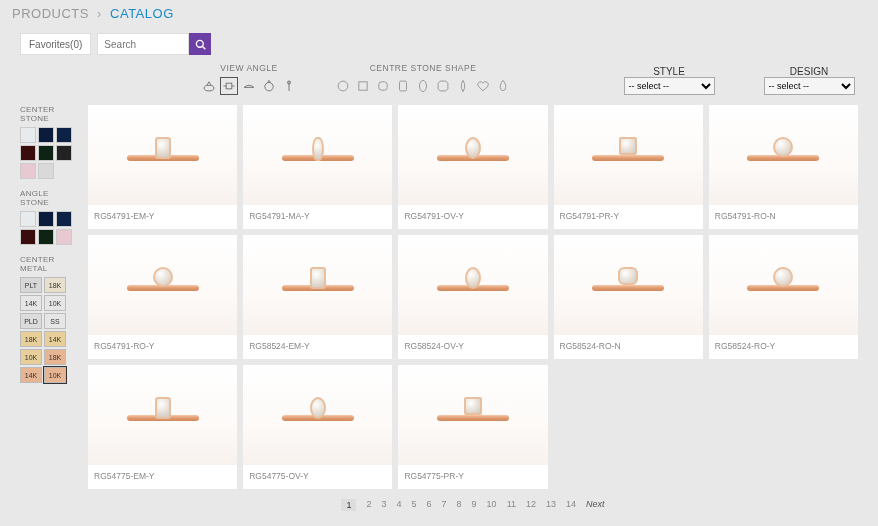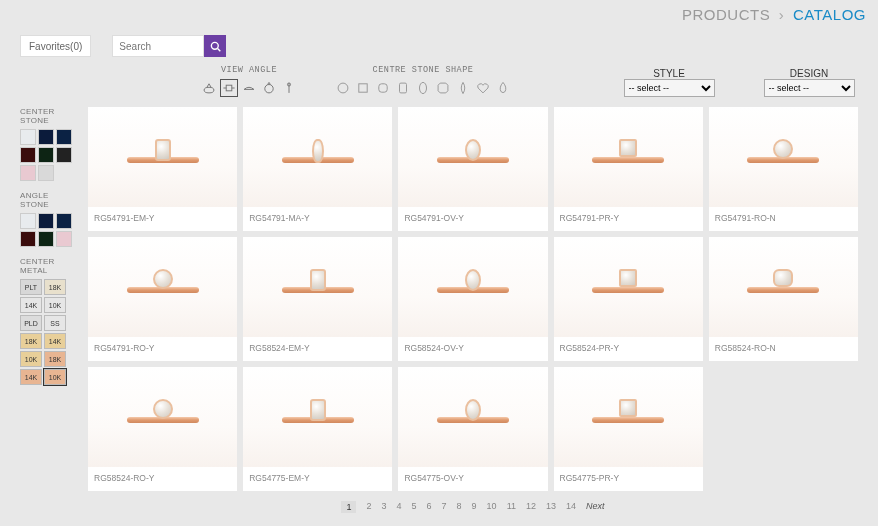--- a/index.html
+++ b/index.html
@@ -1,31 +1,31 @@
 <!DOCTYPE html>
 <html><head>
 <meta charset="utf-8">
 <style>
   * { box-sizing: border-box; margin: 0; padding: 0; }
   body { font-family: Arial, Helvetica, sans-serif; font-size: 10px; background: #e8e8e8; color: #333; width: 878px; }
   
-  .breadcrumb { padding: 6px 12px; font-size: 15px; color: #999; letter-spacing: 0.5px; text-align: right; }
+  .breadcrumb { padding: 6px 12px; font-size: 13px; color: #999; letter-spacing: 0.5px; }
   .breadcrumb .active { color: #1A8BC7; }
   .breadcrumb .chev { margin: 0 4px; color: #aaa; }
   
   .topbar { display: flex; justify-content: flex-start; align-items: center; gap: 6px; padding: 6px 20px 4px 20px; }
   .favbox { background: #fff; height: 22px; line-height: 22px; padding: 0 8px; font-size: 10px; color: #666; border: 1px solid #ddd; cursor: pointer; }
-  .searchwrap { display: flex; margin-left: 15px; }
+  .searchwrap { display: flex; }
   .searchinput { height: 22px; width: 92px; border: 1px solid #ddd; padding: 0 6px; font-size: 10px; color: #999; }
   .searchbtn { height: 22px; width: 22px; background: #6C3FA4; color: #fff; border: none; display: flex; align-items: center; justify-content: center; cursor: pointer; }
   
   .controls { display: flex; align-items: flex-end; padding: 4px 20px 10px 20px; }
   .controls .spacer-left { width: 180px; }
   .ctrlgroup { display: flex; flex-direction: column; align-items: center; }
-  .ctrlgroup .label { font-size: 8.5px; color: #777; margin-bottom: 4px; letter-spacing: 0.5px; font-family: Liberation Mono, monospace; }
+  .ctrlgroup .label { font-size: 8.5px; color: #777; margin-bottom: 4px; letter-spacing: 0.5px; }
   .iconrow { display: flex; gap: 2px; }
   .iconbtn { width: 18px; height: 18px; display: flex; align-items: center; justify-content: center; border: 1px solid transparent; cursor: pointer; }
   .iconbtn.selected { border: 1px solid #555; }
   .iconbtn svg, .iconbtn .shape { color: #888; }
   .selectwrap { display: flex; flex-direction: column; align-items: center; width: 90px; }
   .selectwrap select { font-size: 9px; height: 18px; width: 91px; border: 1px solid #aaa; background: #f5f5f5; }
   .controls .midgap { width: 36px; }
   .controls .grow { flex: 1; }
   .controls .rightpad { width: 4px; }
   
@@ -301,29 +301,20 @@
           <div class="sku">RG58524-EM-Y</div>
         </div>
         <div class="card">
           <div class="thumb">
             <div class="ring">
               <div class="band"></div>
               <div class="stone ov"></div>
             </div>
           </div>
           <div class="sku">RG58524-OV-Y</div>
-        </div>
-        <div class="card">
-          <div class="thumb">
-            <div class="ring">
-              <div class="band"></div>
-              <div class="stone pr"></div>
-            </div>
-          </div>
-          <div class="sku">RG58524-PR-Y</div>
         </div>
         <div class="card">
           <div class="thumb">
             <div class="ring">
               <div class="band"></div>
               <div class="stone cu"></div>
             </div>
           </div>
           <div class="sku">RG58524-RO-N</div>
         </div>

